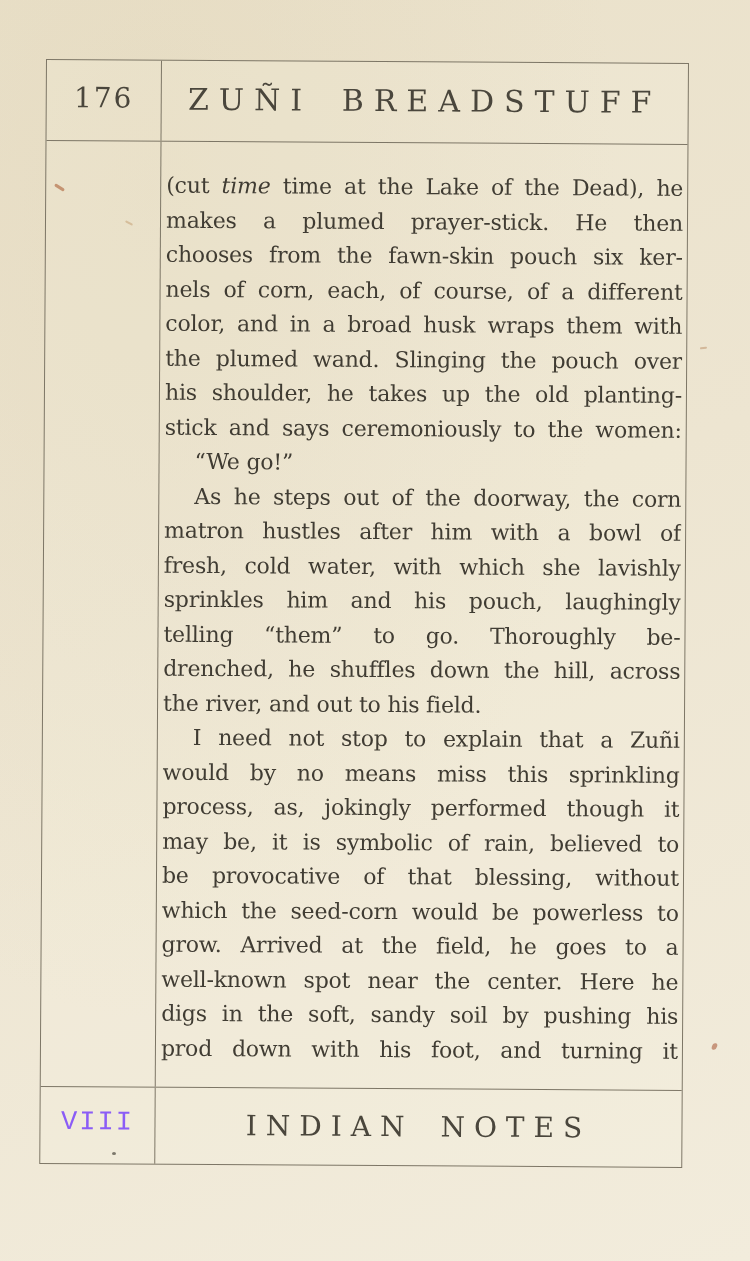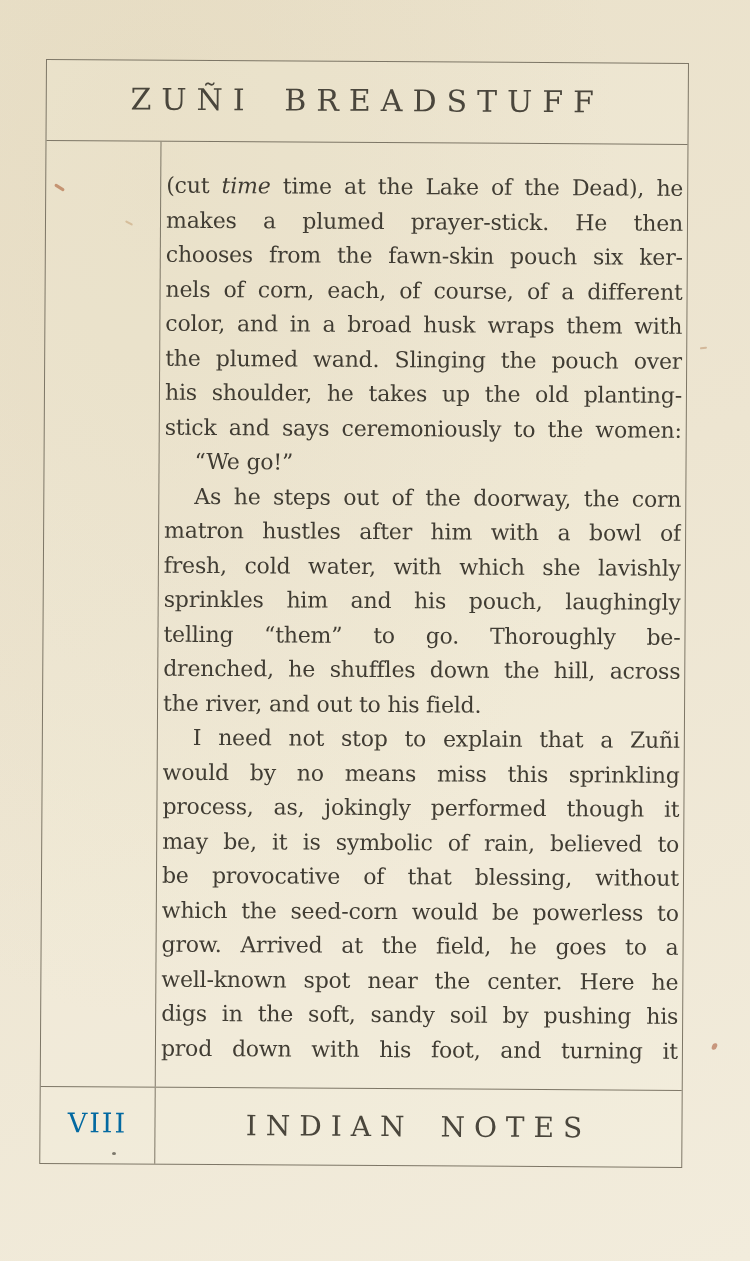--- a/index.html
+++ b/index.html
@@ -98,22 +98,23 @@
     overflow: hidden;
     white-space: normal;
   }
   .tline.just { text-align-last: justify; }
   .tline.ind  { padding-left: 30px; }
   .tline i    { font-style: italic; }
 
   .volume-number {
     font-size: 27px;
     letter-spacing: 2px;
-    color: #0369a1;
+    color: #8b5cf6;
     padding-bottom: 6px;
+    font-family: Liberation Mono, monospace;
   }
   .series-title {
     font-size: 28px;
     letter-spacing: 9px;
     word-spacing: 9px;
     color: #4a463c;
     white-space: nowrap;
     padding-bottom: 2px;
   }
 
@@ -127,20 +128,23 @@
   .speck-3 { left: 700px; top: 347px;  width: 7px;  height: 2px; background: #b98c64; opacity: .5;  transform: rotate(-8deg); border-radius: 2px; }
   .speck-4 { left: 712px; top: 1043px; width: 5px;  height: 7px; background: #ad5f40; opacity: .6;  border-radius: 60% 40% 60% 40%; transform: rotate(18deg); }
   .speck-5 { left: 112px; top: 1152px; width: 4px;  height: 3px; background: #4a463c; opacity: .7;  border-radius: 50%; }
 </style>
 </head>
 <body>
 
 <div class="frame">
 
   <div class="row-header">
+    <div class="col-left">
+      <span class="page-number">176</span>
+    </div>
     <div class="col-main">
       <span class="running-title">ZUÑI BREADSTUFF</span>
     </div>
   </div>
 
   <div class="row-body">
     <div class="col-left"></div>
     <div class="col-main text-col">
         <div class="tline just">(cut <i>time</i> time at the Lake of the Dead), he</div>
         <div class="tline just">makes a plumed prayer-stick. He then</div>

